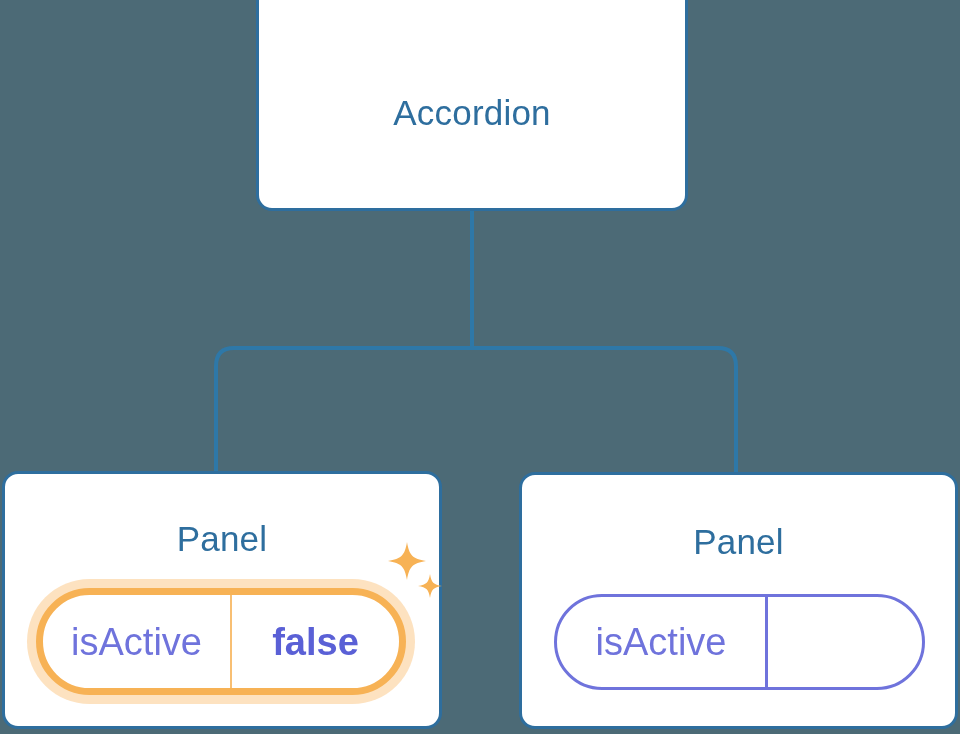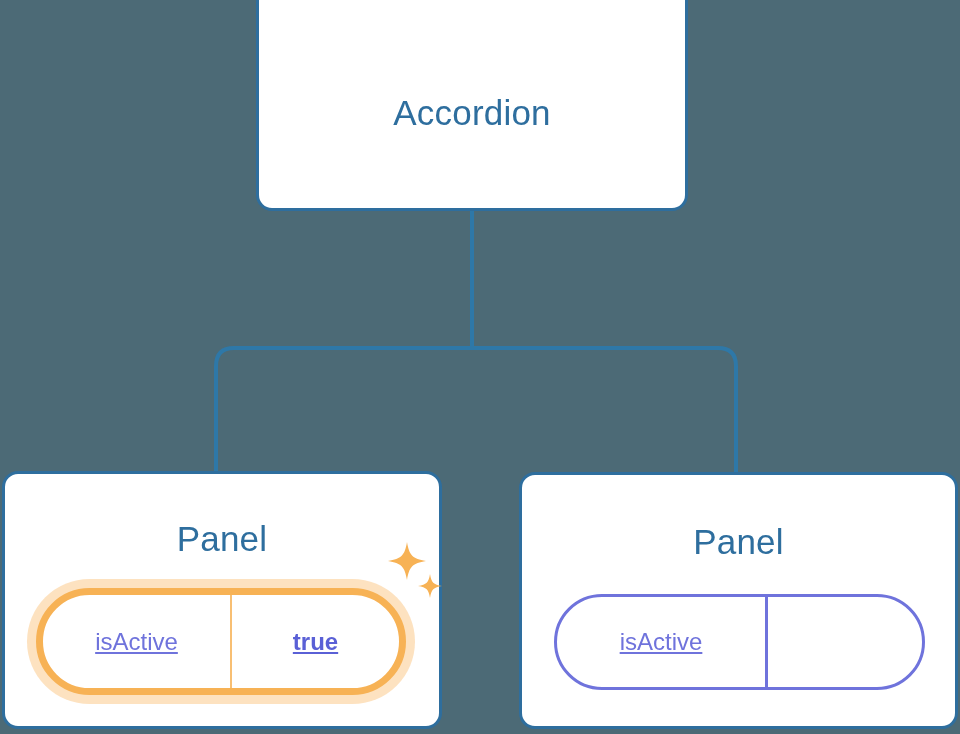--- a/index.html
+++ b/index.html
@@ -78,24 +78,23 @@
     align-items: stretch;
     box-sizing: border-box;
     border-radius: 999px;
     background: #ffffff;
   }
   .prop-key, .prop-val {
     display: flex;
     align-items: center;
     justify-content: center;
     box-sizing: border-box;
-    font-size: 24px;
+    font-size: 38px;
     line-height: 1;
     white-space: nowrap;
-    text-decoration: underline;
   }
 
   
   #pill-left {
     left: 36px;
     top: 588px;
     width: 370px;
     height: 107px;
     border: 7px solid #f7b255;
     box-shadow: 0 0 0 9px rgba(250, 187, 104, 0.42);
@@ -158,21 +157,21 @@
   <div id="accordion-card" class="node-card">
     <div class="node-title">Accordion</div>
   </div>
 
   <div id="panel-card-left" class="node-card">
     <div class="node-title">Panel</div>
   </div>
 
   <div id="pill-left" class="prop-pill">
     <div class="prop-key">isActive</div>
-    <div class="prop-val">true</div>
+    <div class="prop-val">false</div>
   </div>
 
   <svg id="sparkles" viewBox="0 0 60 70" width="60" height="70" xmlns="http://www.w3.org/2000/svg">
     <path d="M 22 2 C 24.2 15.4 27.6 18.8 41 21 C 27.6 23.2 24.2 26.6 22 40 C 19.8 26.6 16.4 23.2 3 21 C 16.4 18.8 19.8 15.4 22 2 Z" fill="#f7b255"></path>
     <path d="M 45 34 C 46.4 42.6 48.4 44.6 57 46 C 48.4 47.4 46.4 49.4 45 58 C 43.6 49.4 41.6 47.4 33 46 C 41.6 44.6 43.6 42.6 45 34 Z" fill="#f7b255"></path>
   </svg>
 
   <div id="panel-card-right" class="node-card">
     <div class="node-title">Panel</div>
   </div>

